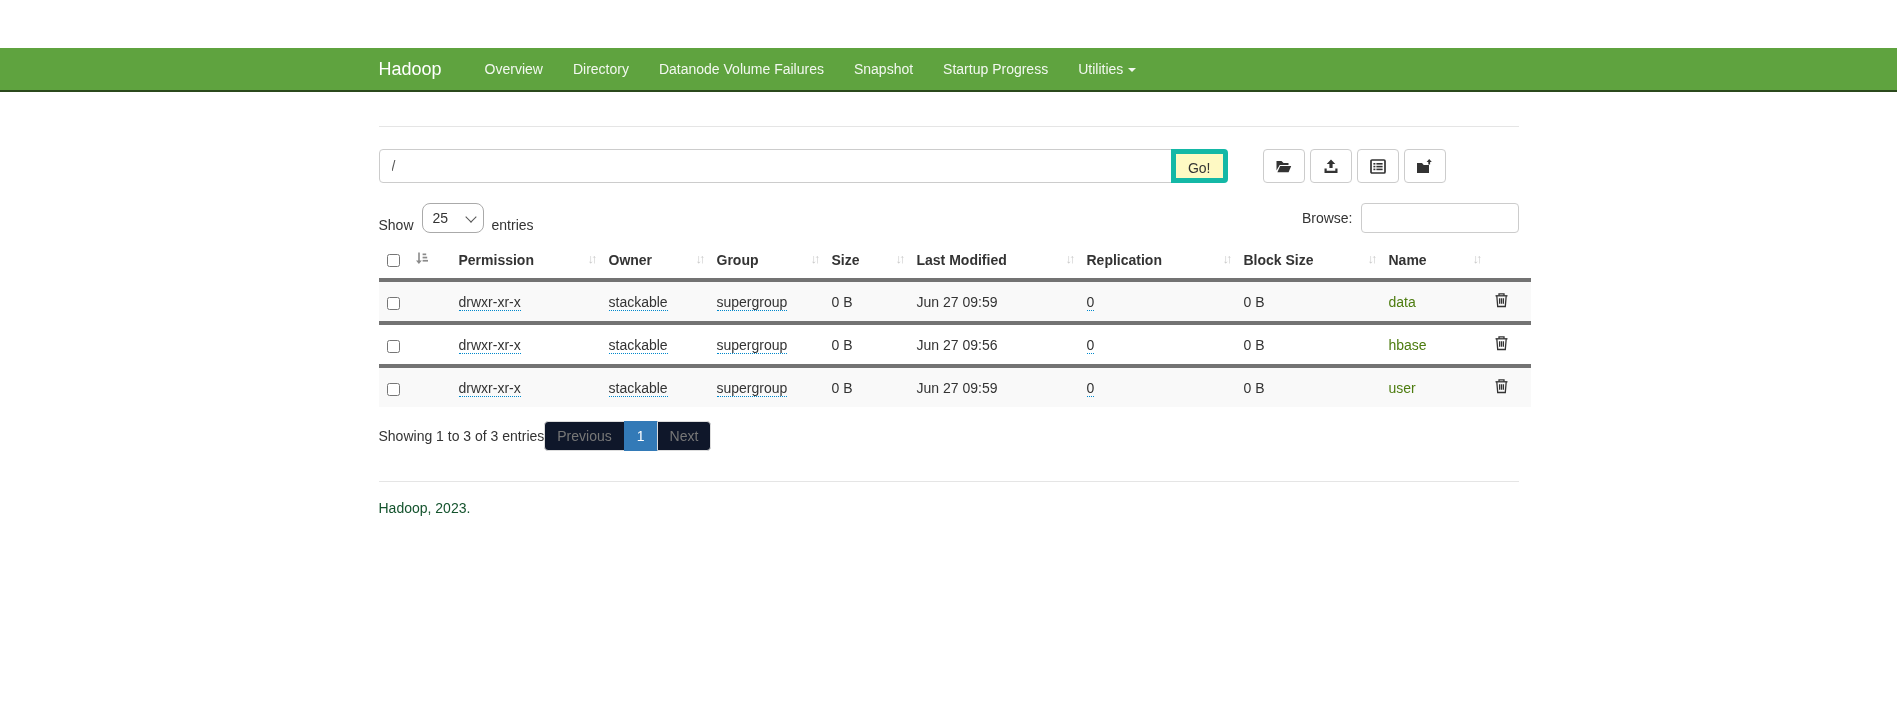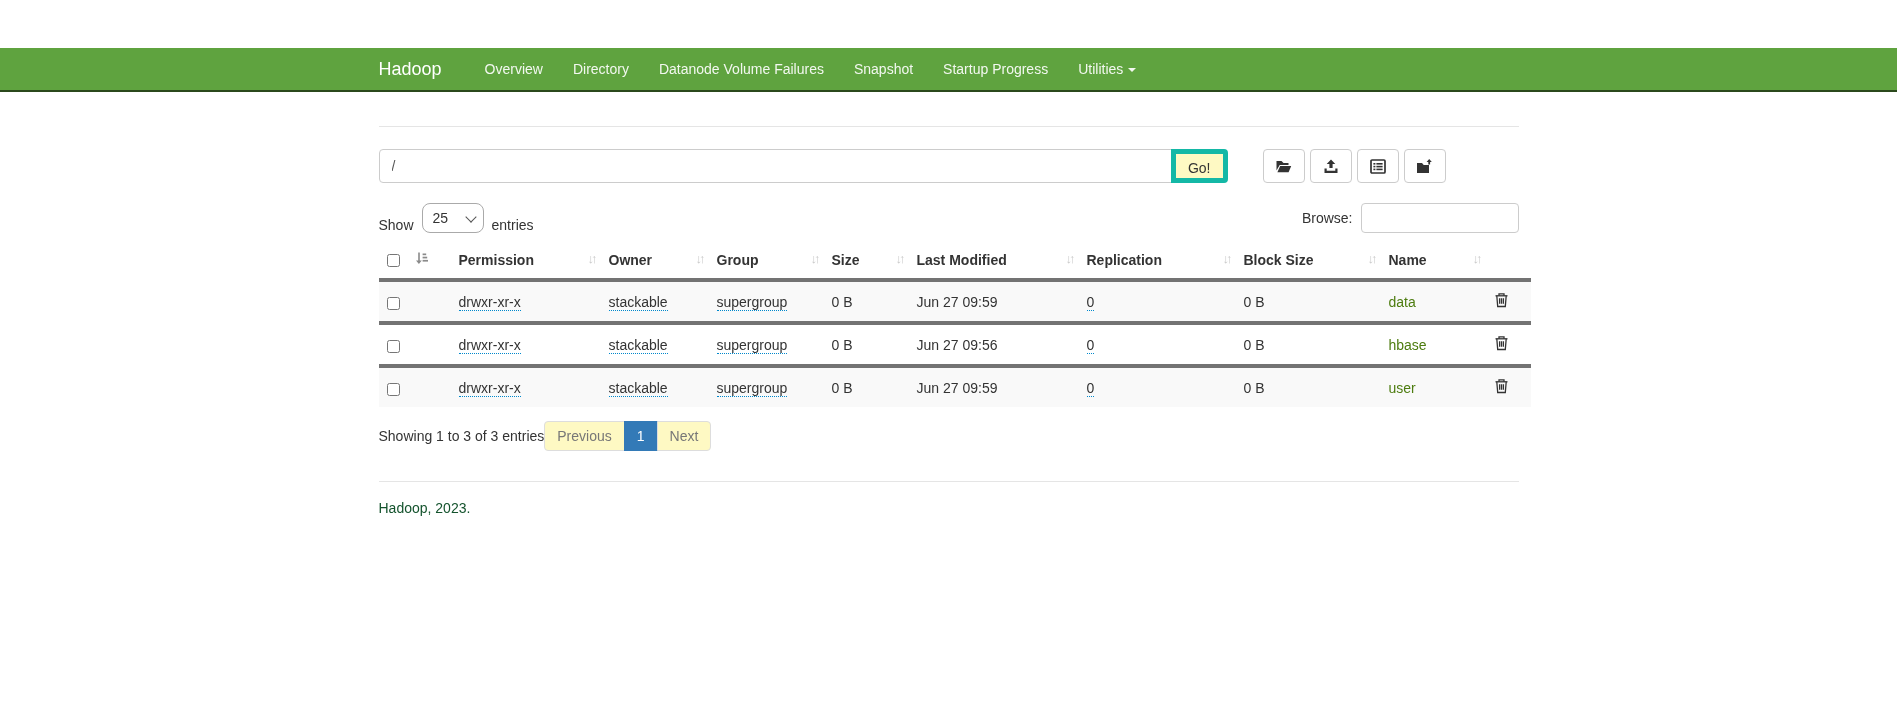--- a/index.html
+++ b/index.html
@@ -105,21 +105,21 @@
   .editable { border-bottom:1px dotted #0088cc; cursor:pointer; }
   a.dir-link { color:#4d7c0f; text-decoration:none; cursor:pointer; }
   .trash-btn { background:none; border:none; padding:0; cursor:pointer; }
   
   .info-row {
     display:flex; align-items:center;
     margin-top:14px;
   }
   .pagination { display:inline-flex; list-style:none; margin:0; padding:0; }
   .pagination li {
-    padding:6px 12px; border:1px solid #ddd; background:#fef9c3;
+    padding:6px 12px; border:1px solid #ddd; background:#0f172a;
     color:#777; margin-left:-1px; cursor:pointer; user-select:none;
   }
   .pagination li:first-child { border-radius:4px 0 0 4px; margin-left:0; }
   .pagination li:last-child { border-radius:0 4px 4px 0; }
   .pagination li.active { background:#337ab7; border-color:#337ab7; color:#fff; }
   
   .footer-text { margin:18px 0 0; color:#14532d; }
 </style>
 </head>
 <body>

